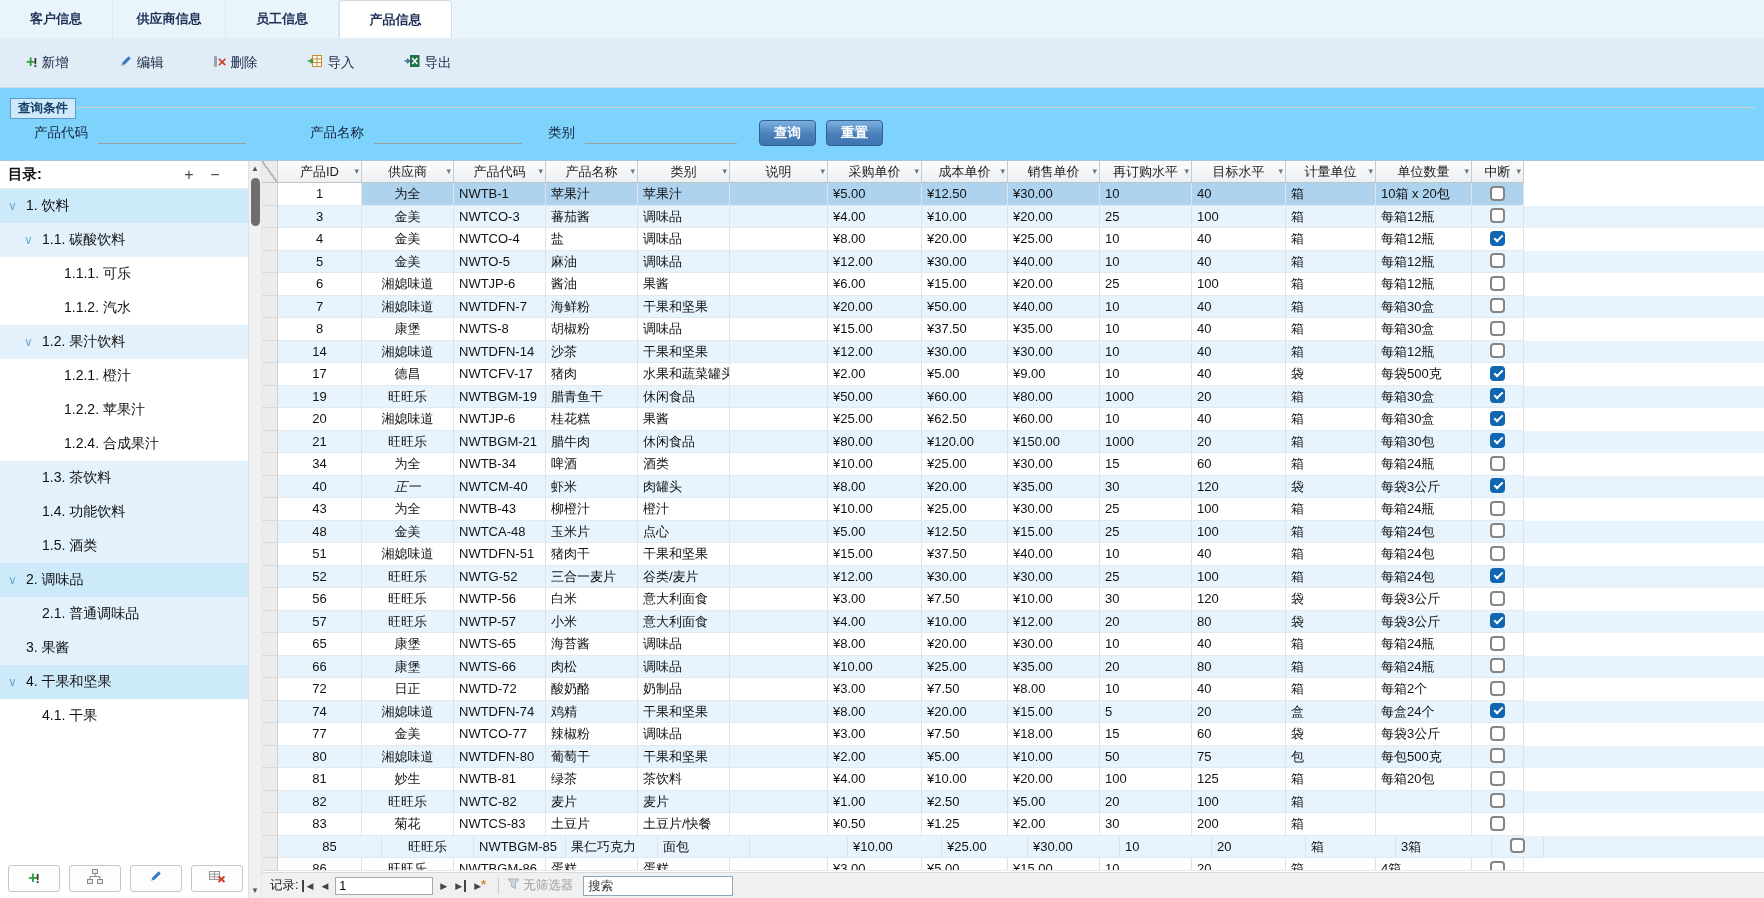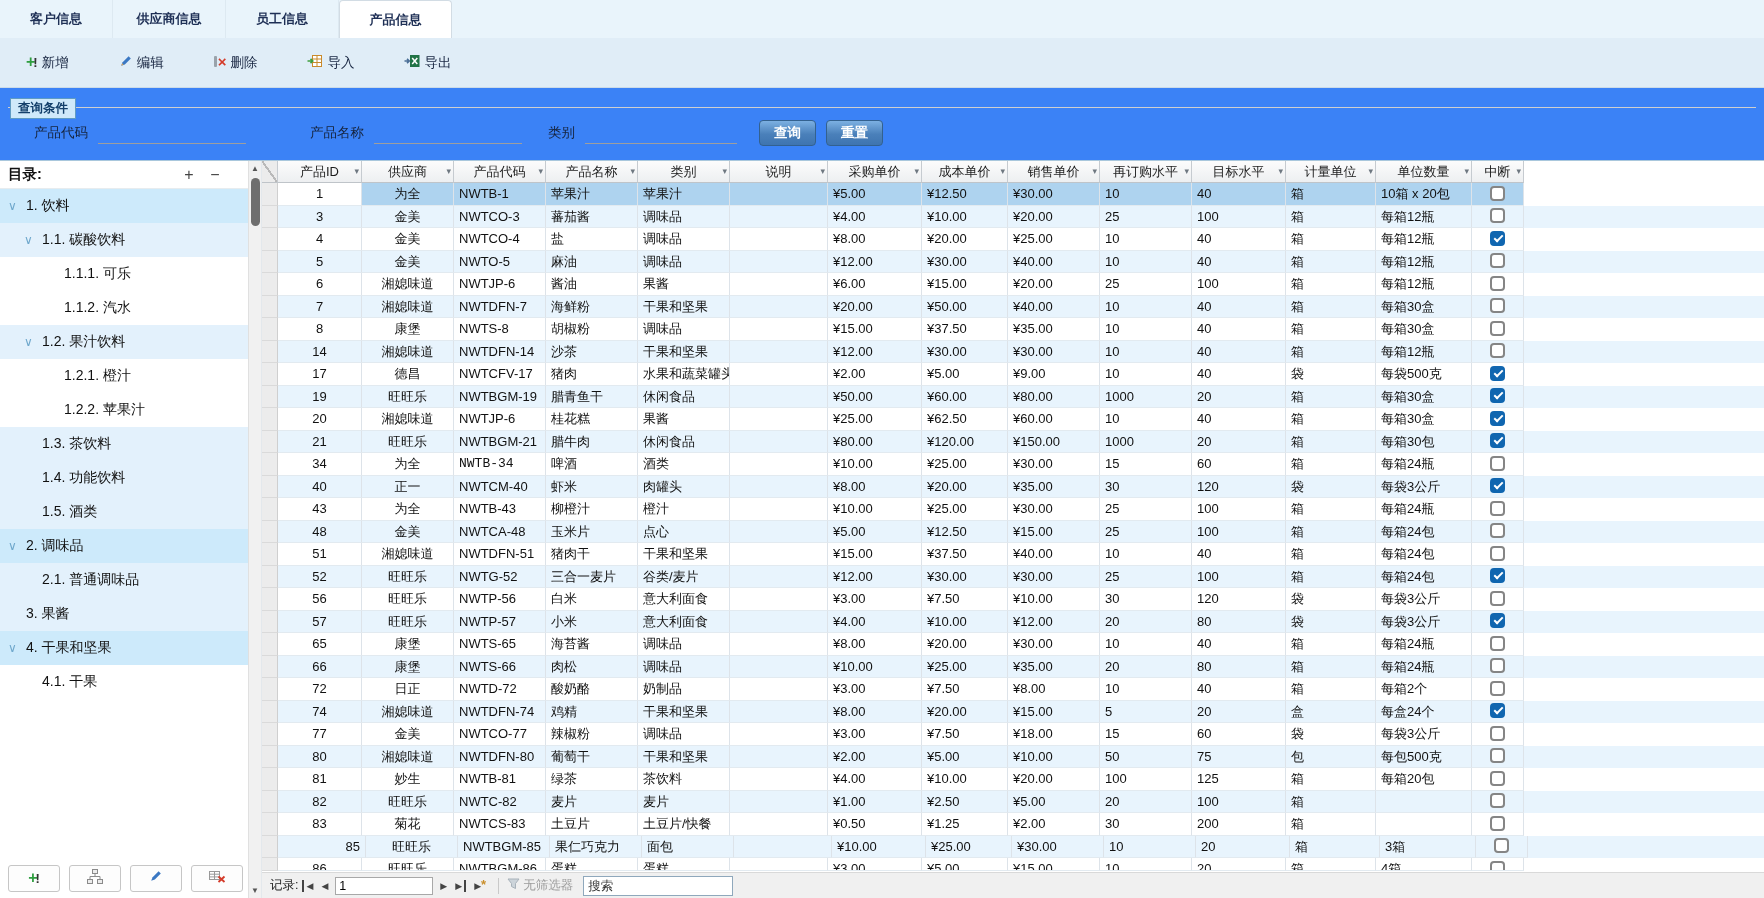--- a/index.html
+++ b/index.html
@@ -19,21 +19,21 @@
   .toolbar { height:50px; background:#e0edf7; border-bottom:1px solid #ccdbe8;
     display:flex; align-items:center; padding-left:20px; flex:none; }
   .tbtn { display:inline-flex; align-items:center; gap:4px; margin-right:38px;
     font-size:13.5px; color:#15233f; padding:4px 6px; border-radius:3px; cursor:default; }
   .glyph-plus { color:#2e9e3f; font-weight:bold; font-size:16px; line-height:12px; }
   .glyph-bang { color:#333; font-weight:bold; font-size:13px; line-height:12px; margin-left:-2px; }
   .glyph-x { color:#d43b2a; font-weight:bold; font-size:15px; line-height:12px; }
   .bar { display:inline-block; width:3px; height:11px; background:#9aa3ab; border-radius:1px; margin-right:1px; }
 
   
-  .query { height:72px; background:#3b82f6; position:relative; flex:none; }
+  .query { height:72px; background:#7dd3fc; position:relative; flex:none; }
   .qline { position:absolute; left:8px; right:8px; top:19px; border-top:1px solid #cfcfcf; }
   .qbadge { position:absolute; left:10px; top:10px; background:#cfe9fa; border:1px solid #5f9bc4;
     color:#14406b; font-size:12.5px; font-weight:bold; padding:1px 7px; }
   .qfields { position:absolute; left:0; right:0; top:32px; display:flex; align-items:center; padding-left:34px; }
   .qlabel { font-size:13.5px; color:#16243d; margin-right:10px; }
   .qinput { width:148px; height:22px; border:none; border-bottom:1px solid #9e9e9e;
     font-size:13px; padding:0 3px; outline:none; background:transparent; }
   .qbtn { width:57px; height:26px; margin-left:10px; border:1px solid #33618f; border-radius:4px;
     background:linear-gradient(#7cb0e2,#4a80ba 55%,#3e74b0); color:#fff; font-weight:bold;
     font-size:13.5px; cursor:default; font-family:inherit; }
@@ -202,20 +202,24 @@
           <span>1.2. 果汁饮料</span>
         </div>
         <div class="titem lv3">
           <span class="tarrow"></span>
           <span>1.2.1. 橙汁</span>
         </div>
         <div class="titem lv3">
           <span class="tarrow"></span>
           <span>1.2.2. 苹果汁</span>
         </div>
+        <div class="titem lv3">
+          <span class="tarrow"></span>
+          <span>1.2.4. 合成果汁</span>
+        </div>
         <div class="titem lv2 hl-light">
           <span class="tarrow"></span>
           <span>1.3. 茶饮料</span>
         </div>
         <div class="titem lv2 hl-light">
           <span class="tarrow"></span>
           <span>1.4. 功能饮料</span>
         </div>
         <div class="titem lv2 hl-light">
           <span class="tarrow"></span>
@@ -521,39 +525,39 @@
           <div class="gcell" style="width: 90px;">箱</div>
           <div class="gcell" style="width: 96px;">每箱30包</div>
           <div class="gcell ac" style="width: 52px;">
             <div class="cb on"></div>
           </div>
         </div>
         <div class="grow">
           <div class="gsel"></div>
           <div class="gcell ac" style="width: 84px;">34</div>
           <div class="gcell ac" style="width: 92px;">为全</div>
-          <div class="gcell" style="width: 92px; font-family: Liberation Mono, monospace;">NWTB-34</div>
+          <div class="gcell" style="width: 92px;">NWTB-34</div>
           <div class="gcell" style="width: 92px;">啤酒</div>
           <div class="gcell" style="width: 92px;">酒类</div>
           <div class="gcell" style="width: 98px;"></div>
           <div class="gcell" style="width: 94px;">¥10.00</div>
           <div class="gcell" style="width: 86px;">¥25.00</div>
           <div class="gcell" style="width: 92px;">¥30.00</div>
           <div class="gcell" style="width: 92px;">15</div>
           <div class="gcell" style="width: 94px;">60</div>
           <div class="gcell" style="width: 90px;">箱</div>
           <div class="gcell" style="width: 96px;">每箱24瓶</div>
           <div class="gcell ac" style="width: 52px;">
             <div class="cb"></div>
           </div>
         </div>
         <div class="grow alt">
           <div class="gsel"></div>
           <div class="gcell ac" style="width: 84px;">40</div>
-          <div class="gcell ac" style="width: 92px;">正一</div>
+          <div class="gcell ac" style="width: 92px; font-style: italic;">正一</div>
           <div class="gcell" style="width: 92px;">NWTCM-40</div>
           <div class="gcell" style="width: 92px;">虾米</div>
           <div class="gcell" style="width: 92px;">肉罐头</div>
           <div class="gcell" style="width: 98px;"></div>
           <div class="gcell" style="width: 94px;">¥8.00</div>
           <div class="gcell" style="width: 86px;">¥20.00</div>
           <div class="gcell" style="width: 92px;">¥35.00</div>
           <div class="gcell" style="width: 92px;">30</div>
           <div class="gcell" style="width: 94px;">120</div>
           <div class="gcell" style="width: 90px;">袋</div>
@@ -842,21 +846,21 @@
           <div class="gcell" style="width: 92px;">30</div>
           <div class="gcell" style="width: 94px;">200</div>
           <div class="gcell" style="width: 90px;">箱</div>
           <div class="gcell" style="width: 96px;"></div>
           <div class="gcell ac" style="width: 52px;">
             <div class="cb"></div>
           </div>
         </div>
         <div class="grow alt">
           <div class="gsel"></div>
-          <div class="gcell ac" style="width: 88px; text-align: right;">85</div>
+          <div class="gcell ac" style="width: 104px;">85</div>
           <div class="gcell ac" style="width: 92px;">旺旺乐</div>
           <div class="gcell" style="width: 92px;">NWTBGM-85</div>
           <div class="gcell" style="width: 92px;">果仁巧克力</div>
           <div class="gcell" style="width: 92px;">面包</div>
           <div class="gcell" style="width: 98px;"></div>
           <div class="gcell" style="width: 94px;">¥10.00</div>
           <div class="gcell" style="width: 86px;">¥25.00</div>
           <div class="gcell" style="width: 92px;">¥30.00</div>
           <div class="gcell" style="width: 92px;">10</div>
           <div class="gcell" style="width: 94px;">20</div>

